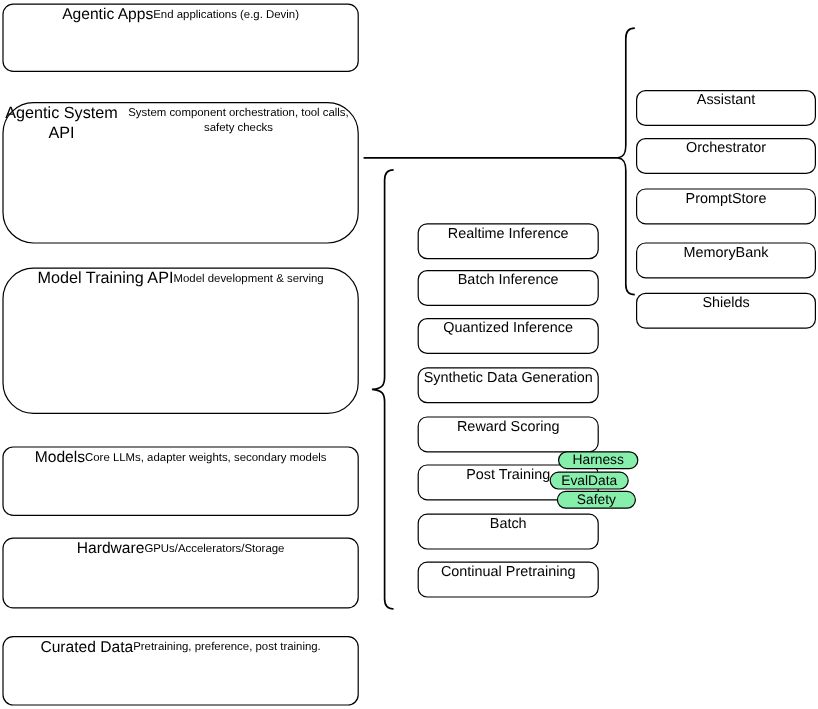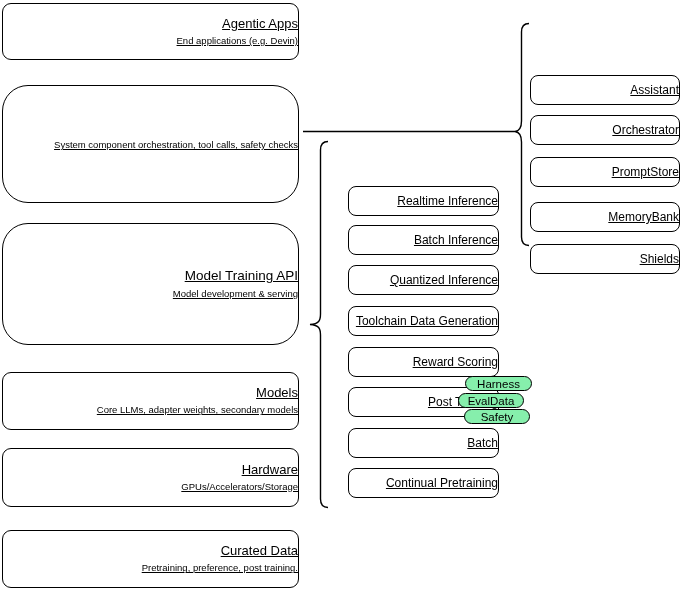--- a/index.html
+++ b/index.html
@@ -21,25 +21,24 @@
     left: 0; top: 0;
     width: 682px; height: 591px;
     pointer-events: none;
   }
   .box {
     position: absolute;
     box-sizing: border-box;
     background: #ffffff;
     border: 1.4px solid #000000;
     display: flex;
-    flex-direction: column;
-    align-items: flex-end;
+    flex-direction: row;
+    align-items: flex-start;
     justify-content: center;
     text-align: center;
-    text-decoration: underline;
   }
   .lbox { left: 2px; width: 297px; }
   .lbox .title { font-size: 13px; line-height: 1.25; }
   .lbox.big .title { font-size: 13.5px; }
   .lbox .subtitle { font-size: 9.5px; line-height: 1.3; margin-top: 3px; }
   .mbox {
     left: 348px; width: 151px; height: 30px;
     border-radius: 8px; font-size: 12px;
     white-space: nowrap;
   }
@@ -80,20 +79,21 @@
              C 319 325.2 320.5 328.5 320.5 335
              L 320.5 499 C 320.5 504.5 322.5 507.5 328 507.5" stroke="#000000" stroke-width="1.4" fill="none"></path>
   </svg>
 
   <div class="box lbox" style="top:3px; height:57px; border-radius:9px">
     <div class="title">Agentic Apps</div>
     <div class="subtitle">End applications (e.g. Devin)</div>
   </div>
 
   <div class="box lbox big" style="top:85px; height:118px; border-radius:26px">
+    <div class="title">Agentic System API</div>
     <div class="subtitle">System component orchestration, tool calls, safety checks</div>
   </div>
 
   <div class="box lbox big" style="top:223px; height:122px; border-radius:26px">
     <div class="title">Model Training API</div>
     <div class="subtitle">Model development &amp; serving</div>
   </div>
 
   <div class="box lbox" style="top:448px; height:59px; border-radius:9px">
     <div class="title">Hardware</div>
@@ -106,21 +106,21 @@
   </div>
 
   <div class="box lbox" style="top:530px; height:58px; border-radius:9px">
     <div class="title">Curated Data</div>
     <div class="subtitle">Pretraining, preference, post training.</div>
   </div>
 
   <div class="box mbox" style="top:146px">Realtime Inference</div>
   <div class="box mbox" style="top:185px">Batch Inference</div>
   <div class="box mbox" style="top:225px">Quantized Inference</div>
-  <div class="box mbox" style="top:266px">Toolchain Data Generation</div>
+  <div class="box mbox" style="top:266px">Synthetic Data Generation</div>
   <div class="box mbox" style="top:307px">Reward Scoring</div>
   <div class="box mbox" style="top:347px">Post Training</div>
   <div class="box mbox" style="top:388px">Batch</div>
   <div class="box mbox" style="top:428px">Continual Pretraining</div>
 
   <div class="pill" style="left:465px; top:376px; width:67px; height:15px">Harness</div>
   <div class="pill" style="left:458px; top:393px; width:66px; height:15px">EvalData</div>
   <div class="pill" style="left:464px; top:409px; width:66px; height:15px">Safety</div>
 
   <div class="box rbox" style="top:35px">Assistant</div>

